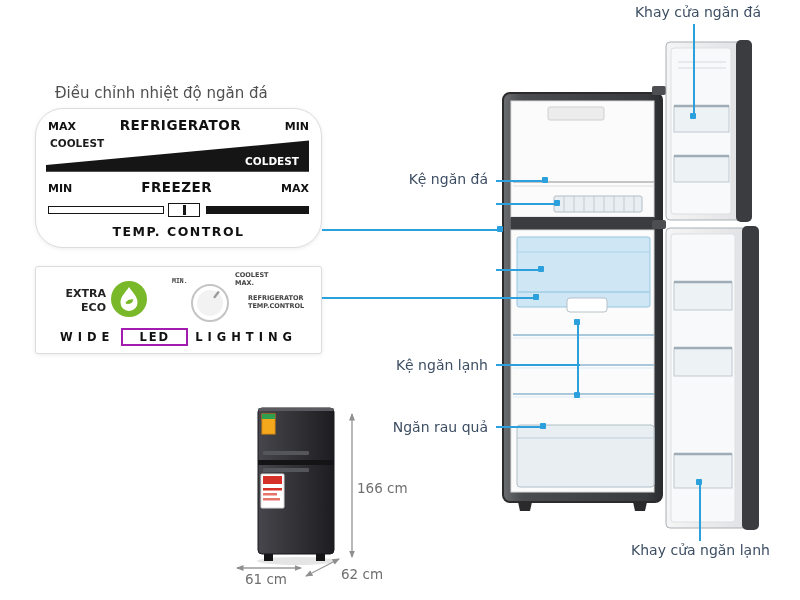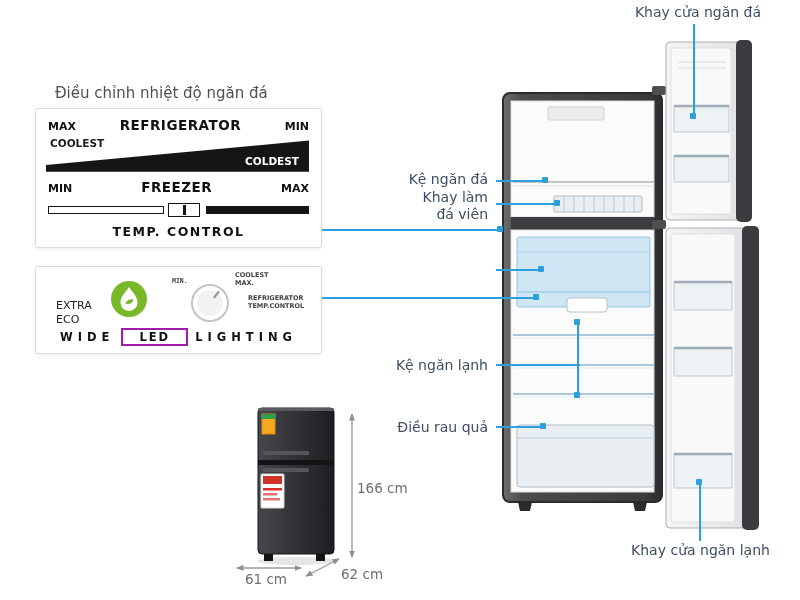--- a/index.html
+++ b/index.html
@@ -24,37 +24,37 @@
   .coldest { position:absolute; right:10px; top:19px; font-size:10.5px; font-weight:bold; color:#fff; }
   .slider-area { position:absolute; left:12px; top:94px; width:261px; height:14px; }
   .track-white { position:absolute; left:0; top:3px; width:116px; height:8px; background:#fff;
                  border:1.6px solid #161616; box-sizing:border-box; }
   .knob { position:absolute; left:120px; top:0; width:32px; height:14px; background:#fff;
           border:1.6px solid #161616; box-sizing:border-box; }
   .knob-line { position:absolute; left:50%; top:1px; bottom:1px; width:3px; margin-left:-1.5px; background:#161616; }
   .track-black { position:absolute; left:158px; top:3px; width:103px; height:8px; background:#151515; }
   .tempctl { position:absolute; left:0; right:0; top:115px; text-align:center; font-weight:bold;
              font-size:12.5px; letter-spacing:1.5px; color:#111; }
-  .extra-eco { position:absolute; left:20px; top:32px; width:50px; text-align:left; font-weight:normal;
+  .extra-eco { position:absolute; left:20px; top:20px; width:50px; text-align:right; font-weight:bold;
                font-size:11px; line-height:1.25; color:#222; }
   .tinytxt { position:absolute; font-size:6.5px; color:#444; font-weight:bold; line-height:1.25; }
   .wideled { position:absolute; left:0; right:0; bottom:7px; display:flex; justify-content:center;
              align-items:center; font-weight:bold; font-size:11.5px; color:#111; }
   .wideled .sp { letter-spacing:5px; }
   .ledbox { border:2px solid #a21caf; padding:0 16px; margin:0 7px; letter-spacing:2px; }
   .dim-label { position:absolute; color:#6f6f6f; font-size:13.5px; }
 </style>
 </head>
 <body>
 
 <div id="canvas">
 
   <div class="vn-title" style="left:55px; top:84px; width:252px;">Điều chỉnh nhiệt độ ngăn đá</div>
 
-  <div class="card" style="left:35px; top:108px; width:285px; height:138px;">
+  <div class="card" style="left:35px; top:108px; width:285px; height:138px;border-radius:28px;">
     <div class="p1row" style="top:8px;">
       <span class="small-b">MAX</span>
       <span class="big-b">REFRIGERATOR</span>
       <span class="small-b">MIN</span>
     </div>
     <div class="wedge">
       <div class="wedge-black"></div>
       <span class="coolest">COOLEST</span>
       <span class="coldest">COLDEST</span>
     </div>
@@ -231,37 +231,33 @@
   <div class="cdot" style="left:533px; top:294px;"></div>
 
   <div class="callout" style="left:608px; top:4px; width:180px; text-align:center;">Khay cửa ngăn đá</div>
   <div class="cline" style="left:693px; top:24px; width:2px; height:92px;"></div>
   <div class="cdot" style="left:690px; top:113px;"></div>
 
   <div class="callout" style="right:312px; top:171px; width:160px; text-align:right;">Kệ ngăn đá</div>
   <div class="cline" style="left:496px; top:180px; width:50px; height:2px;"></div>
   <div class="cdot" style="left:542px; top:177px;"></div>
 
-  <div class="callout" style="right:312px; top:189px; width:160px; text-align:right;">
-    <span>Khay làm</span><br>
-    <span>đá viên</span>
-  </div>
   <div class="cline" style="left:496px; top:203px; width:62px; height:2px;"></div>
   <div class="cdot" style="left:554px; top:200px;"></div>
 
   <div class="cline" style="left:496px; top:269px; width:46px; height:2px;"></div>
   <div class="cdot" style="left:538px; top:266px;"></div>
 
   <div class="callout" style="right:312px; top:357px; width:160px; text-align:right;">Kệ ngăn lạnh</div>
   <div class="cline" style="left:496px; top:364px; width:84px; height:2px;"></div>
   <div class="cline" style="left:577px; top:322px; width:2px; height:74px;"></div>
   <div class="cdot" style="left:574px; top:319px;"></div>
   <div class="cdot" style="left:574px; top:392px;"></div>
 
-  <div class="callout" style="right:312px; top:419px; width:160px; text-align:right;">Điều rau quả</div>
+  <div class="callout" style="right:312px; top:419px; width:160px; text-align:right;">Ngăn rau quả</div>
   <div class="cline" style="left:496px; top:426px; width:48px; height:2px;"></div>
   <div class="cdot" style="left:540px; top:423px;"></div>
 
   <div class="callout" style="left:608px; top:542px; width:185px; text-align:center;">Khay cửa ngăn lạnh</div>
   <div class="cline" style="left:699px; top:483px; width:2px; height:58px;"></div>
   <div class="cdot" style="left:696px; top:479px;"></div>
 
 </div>
 
 </body></html>

